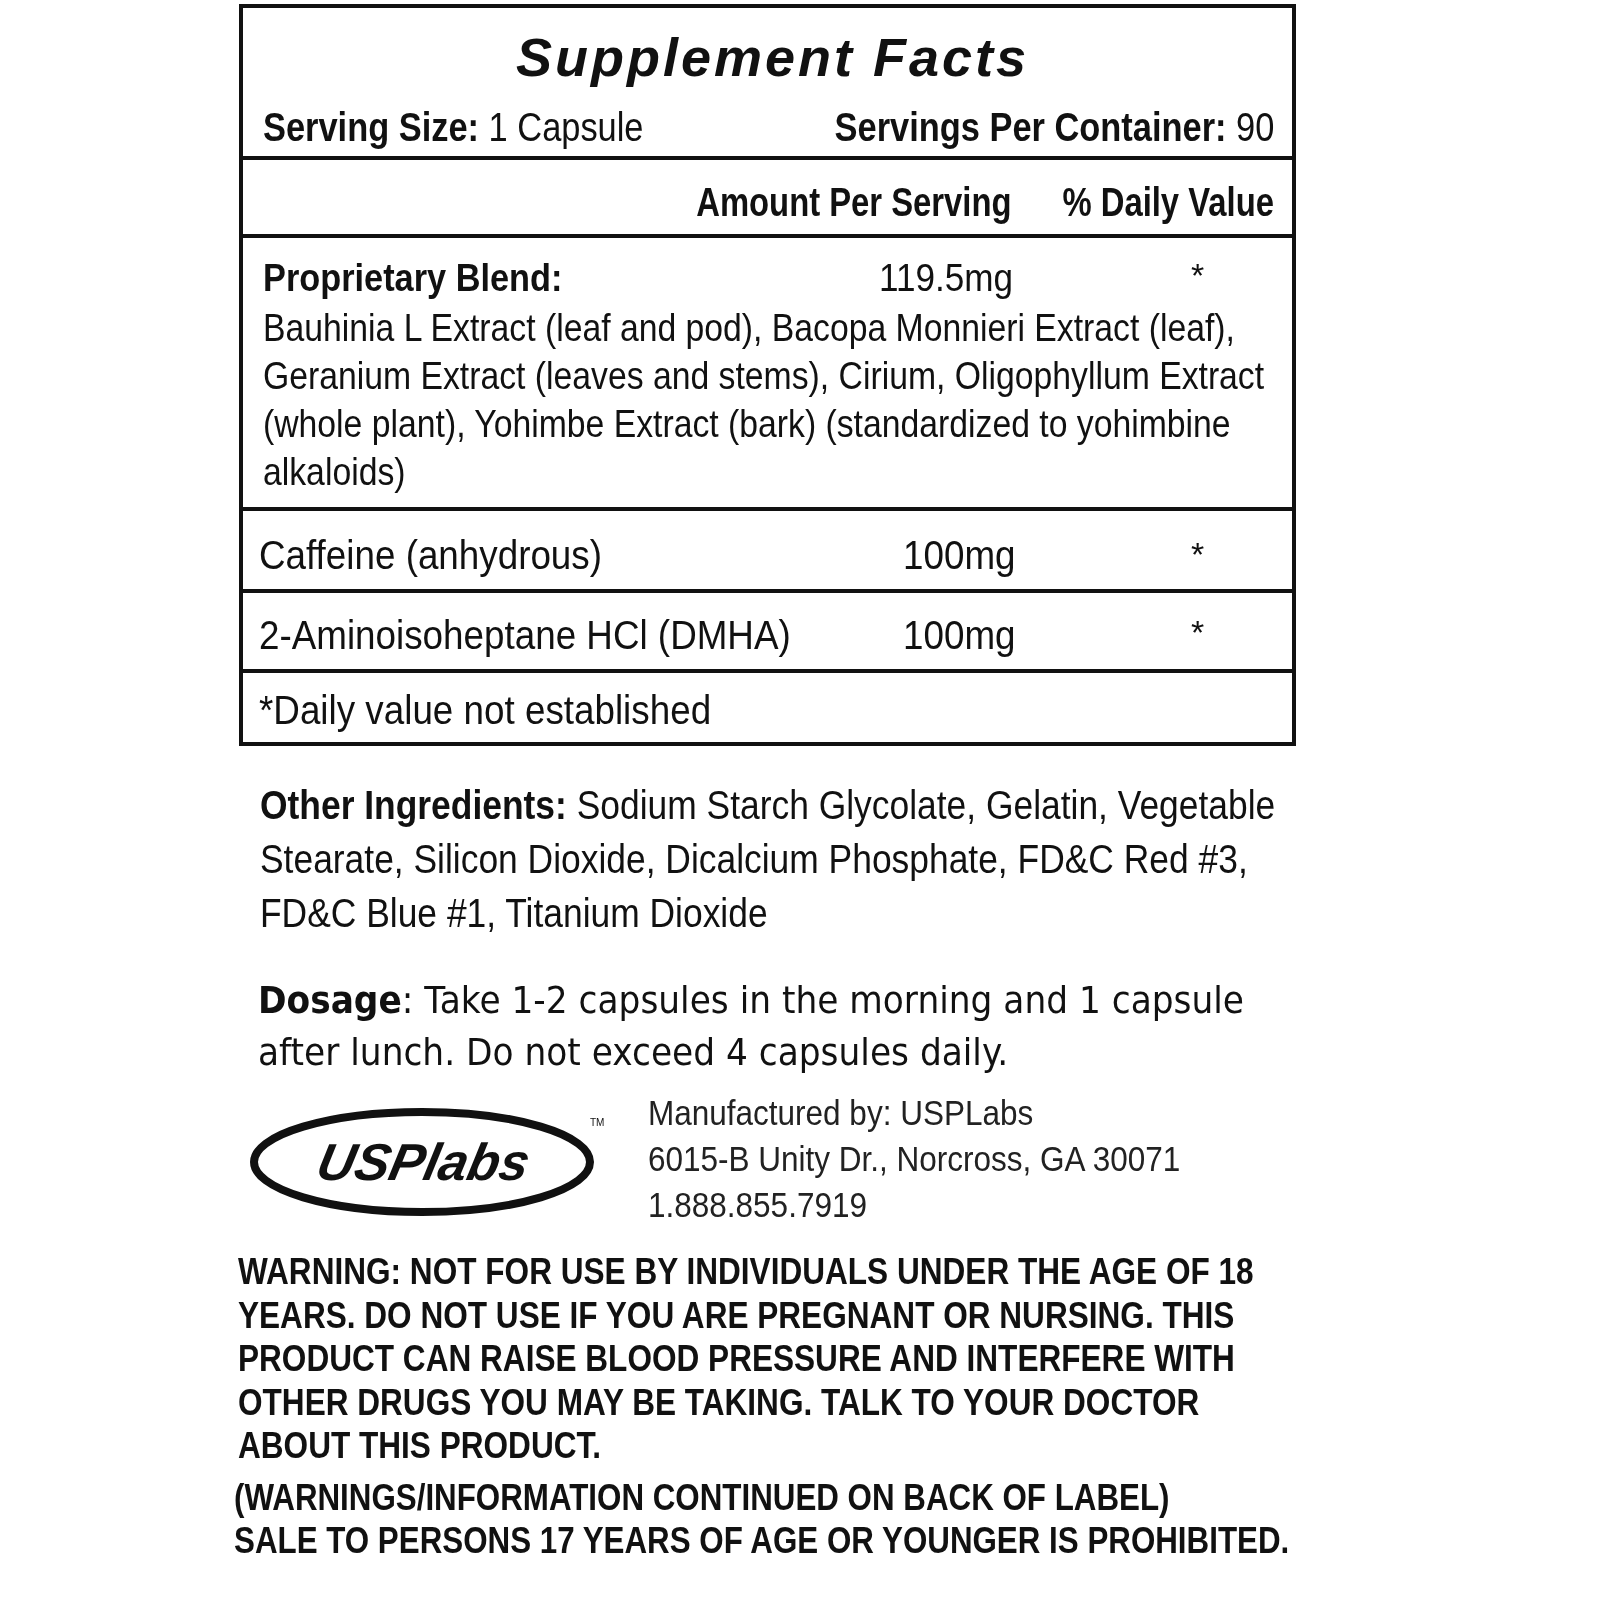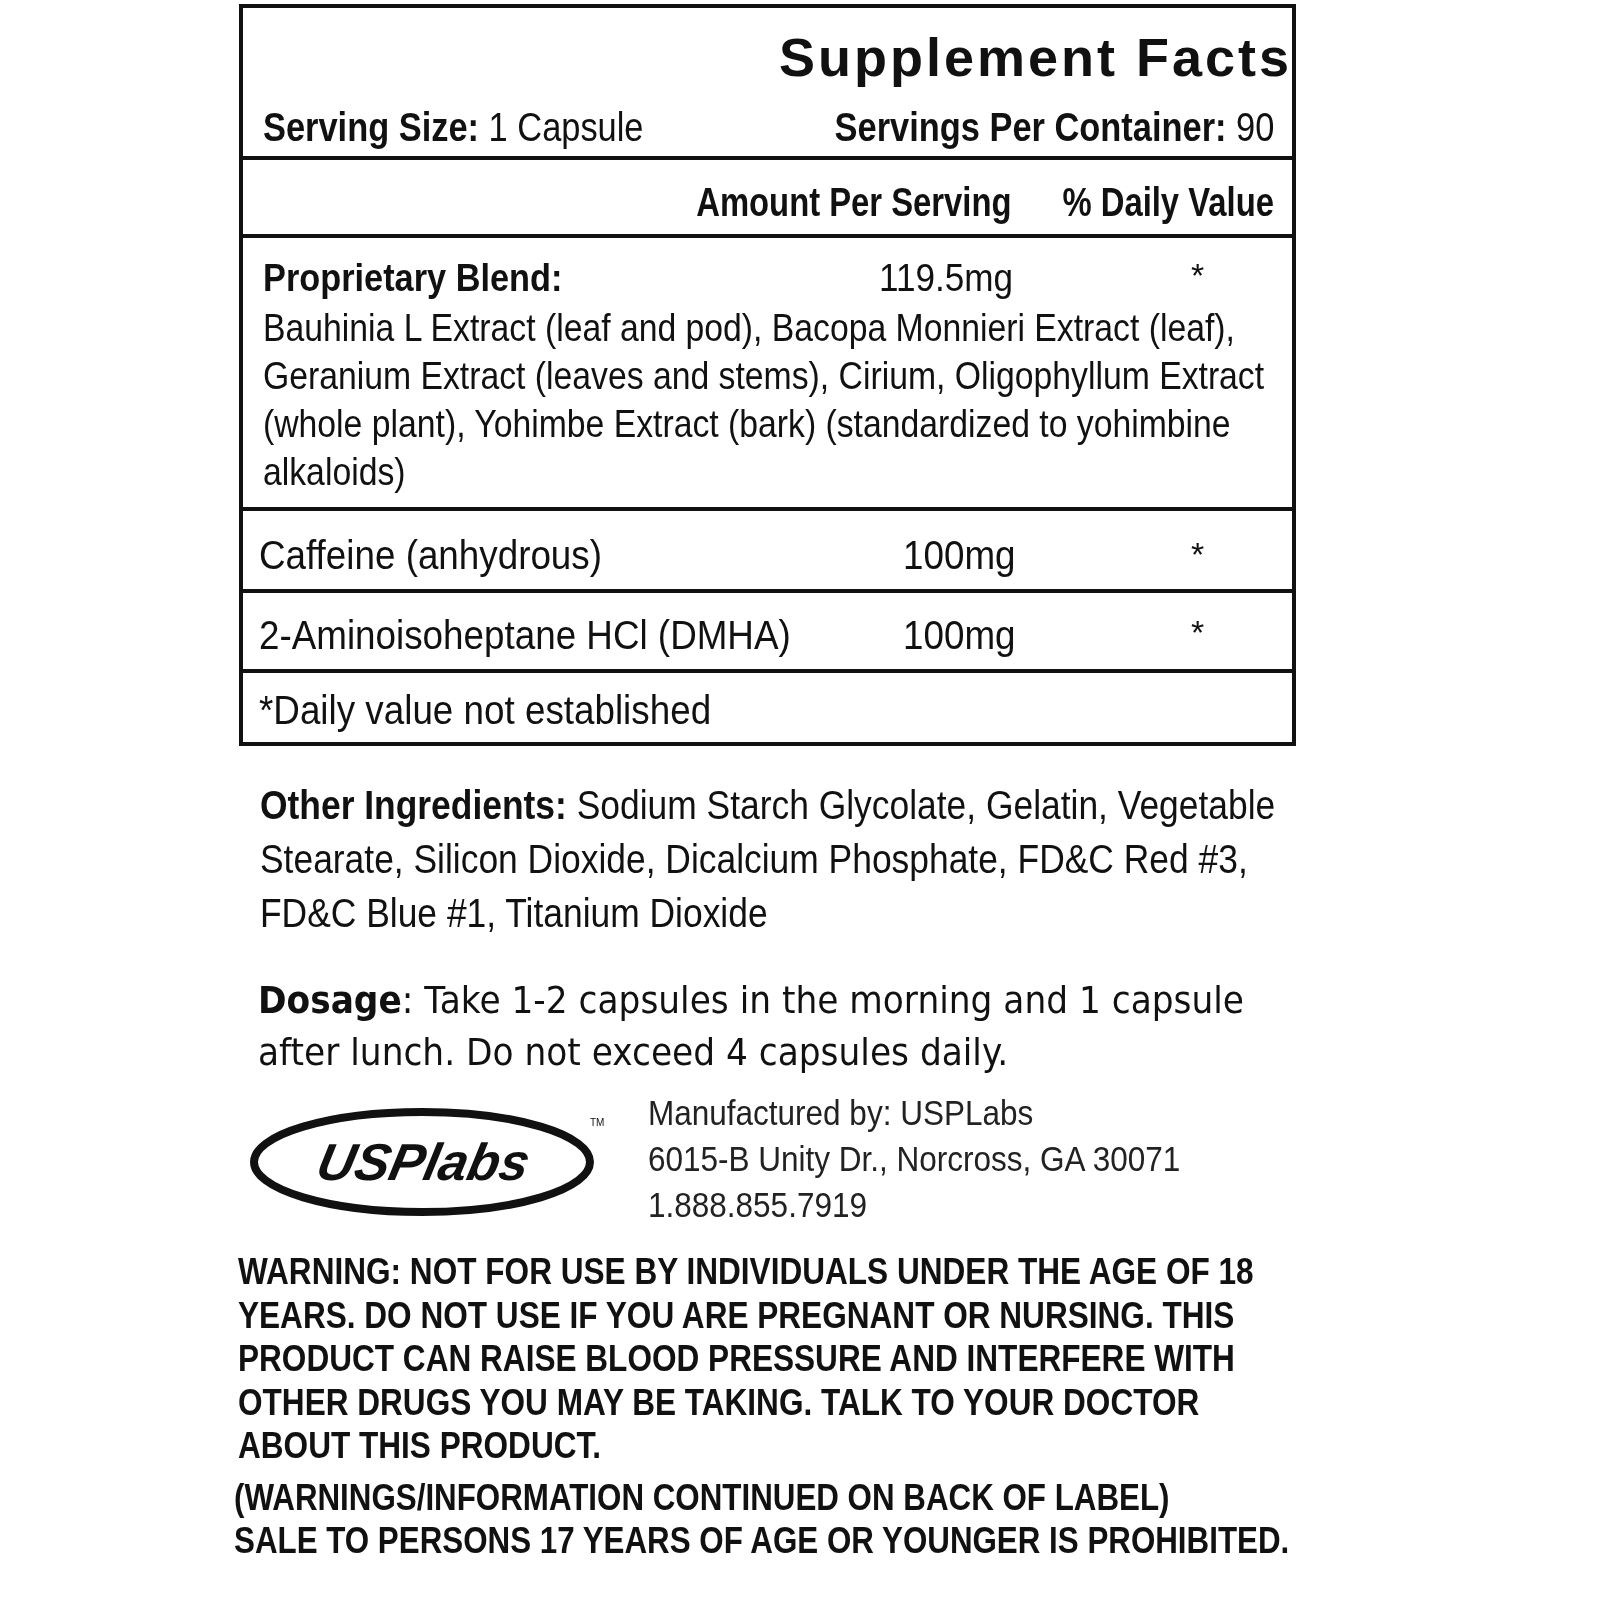--- a/index.html
+++ b/index.html
@@ -6,22 +6,22 @@
     body {
       width: 1600px; height: 1600px; position: relative; overflow: hidden;
       font-family: "Liberation Sans", sans-serif; color: #111111;
     }
     .facts {
       position: absolute; left: 239px; top: 4px; width: 1049px; height: 734px;
       border: 4px solid #111111; box-sizing: content-box;
     }
     .hline { position: absolute; left: 0; right: 0; height: 4px; background: #111111; }
     .title {
-      position: absolute; left: 10px; right: 0; top: 22px; text-align: right;
-      font-weight: bold; font-size: 54px; letter-spacing: 3px; line-height: 1;
+      position: absolute; left: 10px; right: 0; top: 22px; text-align: center;
+      font-weight: bold; font-size: 54px; letter-spacing: 3px; line-height: 1; font-style: italic;
     }
     .serving-size { position: absolute; left: 20px; top: 97px; font-size: 40px; transform: scaleX(0.86); transform-origin: left; white-space: nowrap; }
     .servings-per { position: absolute; right: 18px; top: 97px; font-size: 40px; transform: scaleX(0.86); transform-origin: right; white-space: nowrap; }
     .b { font-weight: bold; }
     .col-head { position: absolute; top: 172px; font-size: 40px; font-weight: bold; transform: scaleX(0.82); white-space: nowrap; }
     .col-amount { right: 280px; transform-origin: right; }
     .col-dv { right: 18px; transform-origin: right; }
     .blend-title { position: absolute; left: 20px; top: 248px; font-size: 39px; font-weight: bold; transform: scaleX(0.88); transform-origin: left; white-space: nowrap; }
     .blend-amount { position: absolute; left: 636px; top: 248px; font-size: 39px; transform: scaleX(0.9); transform-origin: left; white-space: nowrap; }
     .star { position: absolute; left: 948px; font-size: 34px; }

